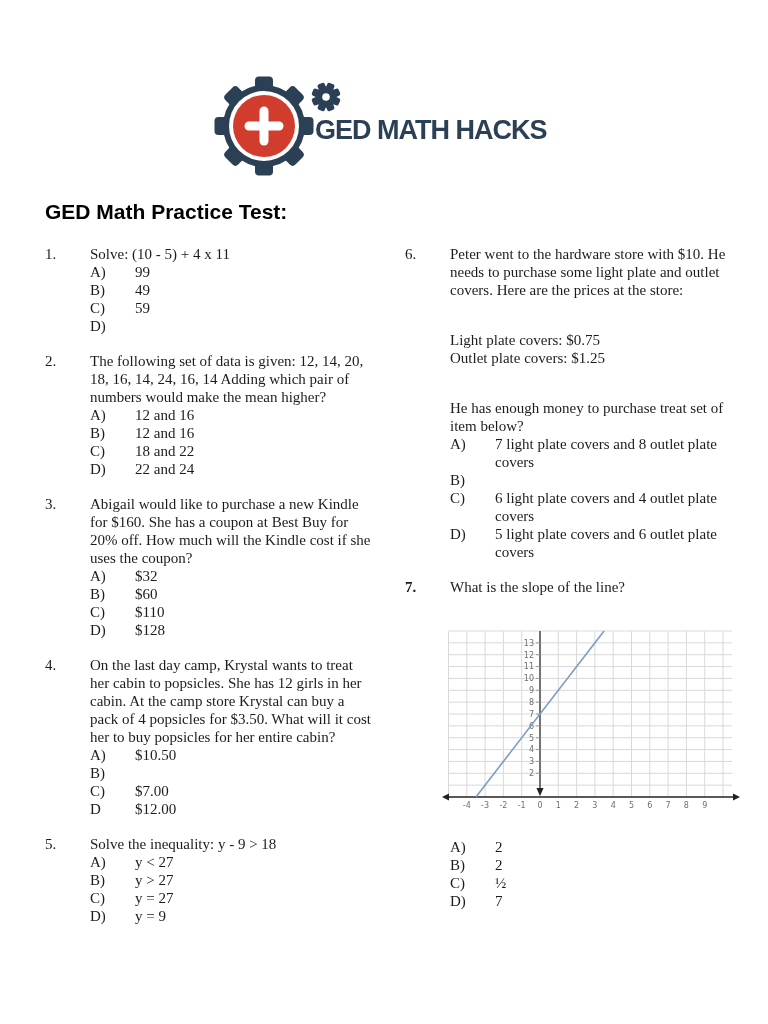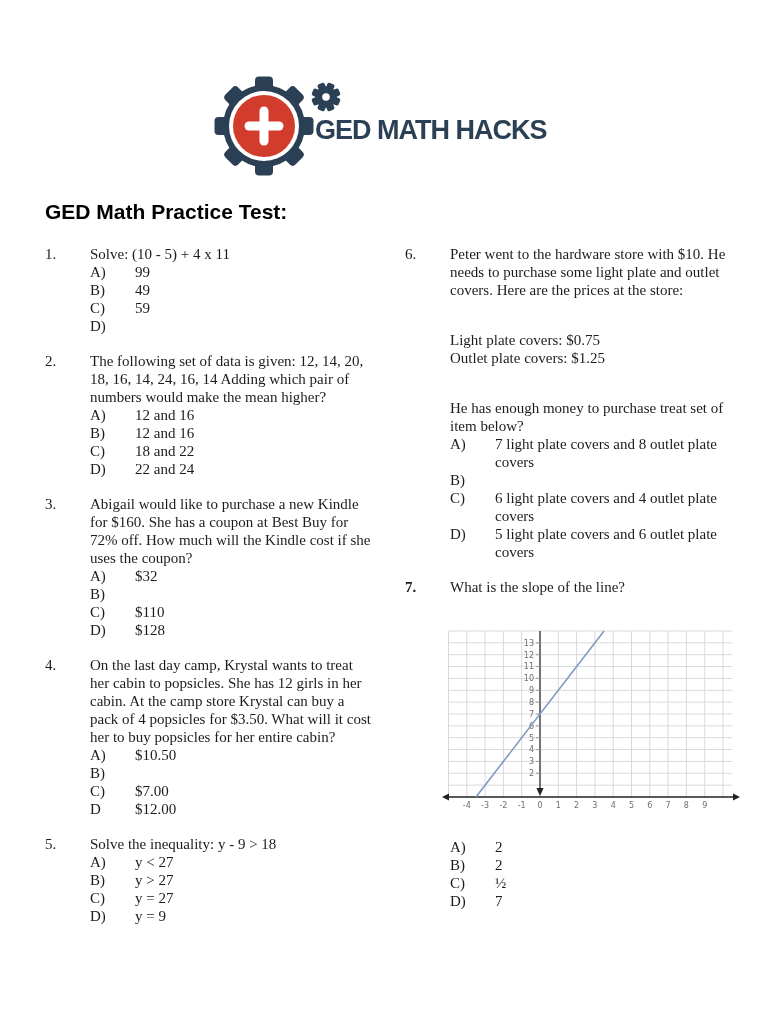--- a/index.html
+++ b/index.html
@@ -114,27 +114,28 @@
         </div>
         <div class="opt">
           <span class="opt-letter">D)</span>
           <span class="opt-text">22 and 24</span>
         </div>
       </div>
     </div>
     <div class="q">
       <div class="qnum">3.</div>
       <div class="qbody">
-        <p class="qtext">Abigail would like to purchase a new Kindle for $160. She has a coupon at Best Buy for 72% off. How much will the Kindle cost if she uses the coupon?</p>
+        <p class="qtext">Abigail would like to purchase a new Kindle for $160. She has a coupon at Best Buy for 20% off. How much will the Kindle cost if she uses the coupon?</p>
         <div class="opt">
           <span class="opt-letter">A)</span>
           <span class="opt-text">$32</span>
         </div>
         <div class="opt">
           <span class="opt-letter">B)</span>
+          <span class="opt-text">$60</span>
         </div>
         <div class="opt">
           <span class="opt-letter">C)</span>
           <span class="opt-text">$110</span>
         </div>
         <div class="opt">
           <span class="opt-letter">D)</span>
           <span class="opt-text">$128</span>
         </div>
       </div>

